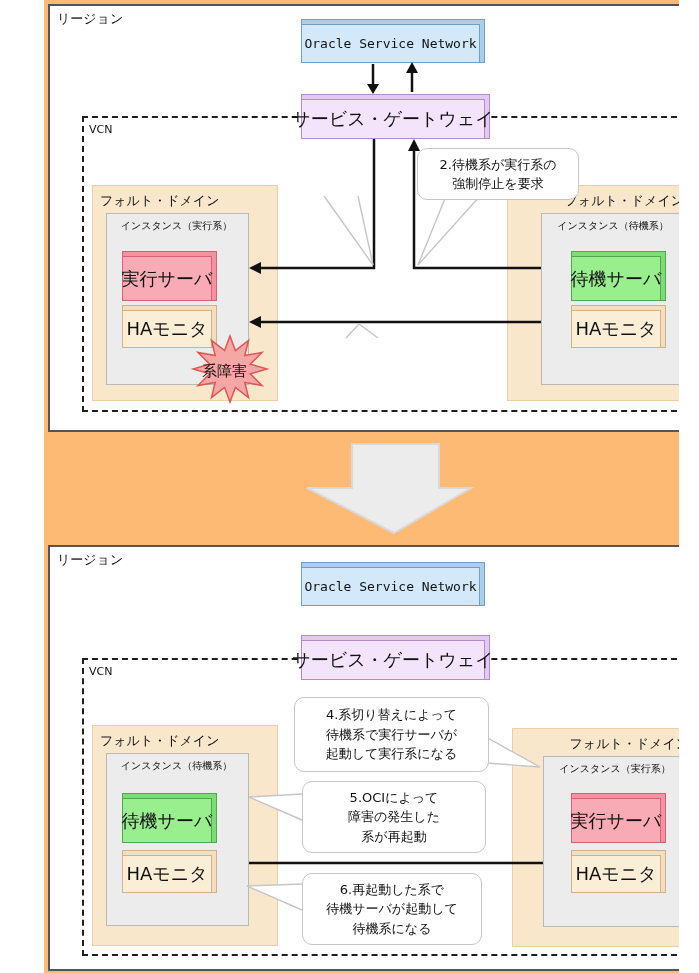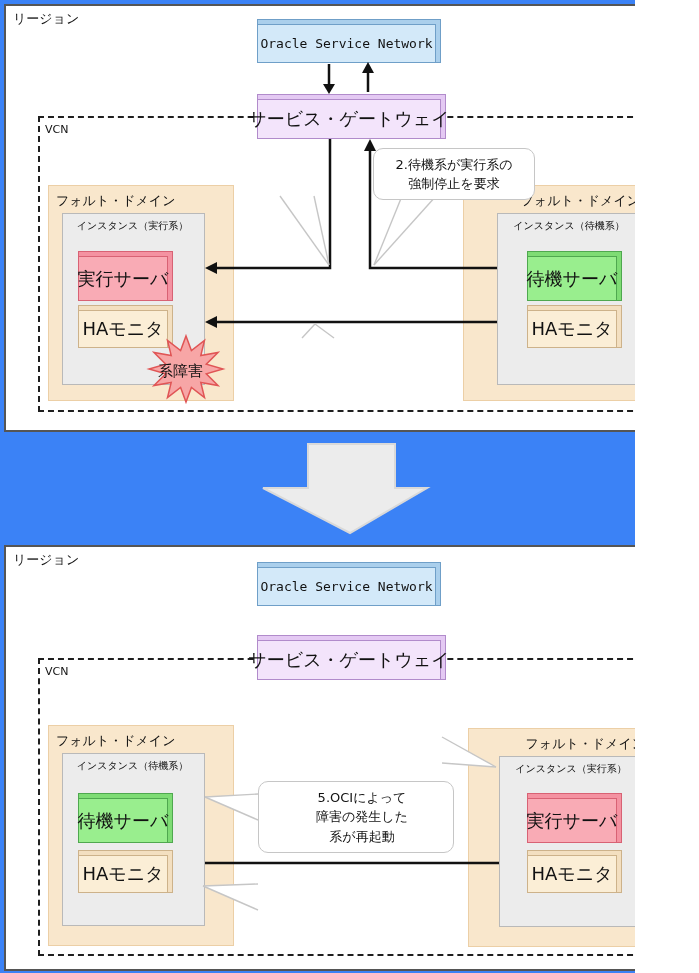--- a/index.html
+++ b/index.html
@@ -1,17 +1,17 @@
 <!DOCTYPE html>
 <html><head>
 <meta charset="utf-8">
 <style>
   html,body{margin:0;padding:0;background:#ffffff;}
   body{font-family:"DejaVu Sans","Liberation Sans",sans-serif;color:#111;}
-  #stage{position:relative;width:635px;height:973px;background:#3b82f6;overflow:hidden;}
+  #stage{position:relative;width:635px;height:973px;background:#fdba74;overflow:hidden;margin-left:44px;}
   .abs{position:absolute;}
   .region{border:2px solid #555;background:#fff;}
   .region-label{font-size:13px;color:#111;white-space:nowrap;}
   .vcn{border:2px dashed #1f1f1f;}
   .vcn-label{font-size:11px;white-space:nowrap;}
   .fd{background:#f9e7cc;border:1px solid #eccfa6;}
   .fd-label{font-size:13px;white-space:nowrap;}
   .inst{background:#ececec;border:1px solid #b9b9b9;}
   .inst-label{font-size:10px;text-align:center;white-space:nowrap;}
   
@@ -181,17 +181,23 @@
     </g>
 
     <polygon points="186,336 191.4,350.6 204.5,340.4 200.8,355.6 218,352.5 206.3,364.1 223,369 206.3,373.9 218,385.5 200.8,382.4 204.5,397.6 191.4,387.4 186,402 180.6,387.4 167.5,397.6 171.2,382.4 154,385.5 165.7,373.9 149,369 165.7,364.1 154,352.5 171.2,355.6 167.5,340.4 180.6,350.6" fill="#f7a6a6" stroke="#e05555" stroke-width="1.5"></polygon>
   </svg>
 
   <div class="abs burst-label" style="left:158px;top:362px;width:56px;">系障害</div>
 
   <div class="abs callout" style="left:373px;top:148px;width:160px;height:50px;">2.待機系が実行系の
 強制停止を要求</div>
 
-  <div class="abs callout" style="left:258px;top:781px;width:182px;height:70px;padding-left:12px;">5.OCIによって
+  <div class="abs callout" style="left:250px;top:697px;width:193px;height:73px;">4.系切り替えによって
+待機系で実行サーバが
+起動して実行系になる</div>
+  <div class="abs callout" style="left:258px;top:781px;width:182px;height:70px;">5.OCIによって
 障害の発生した
 系が再起動</div>
+  <div class="abs callout" style="left:258px;top:873px;width:178px;height:70px;">6.再起動した系で
+待機サーバが起動して
+待機系になる</div>
 
 </div>
 
 </body></html>

